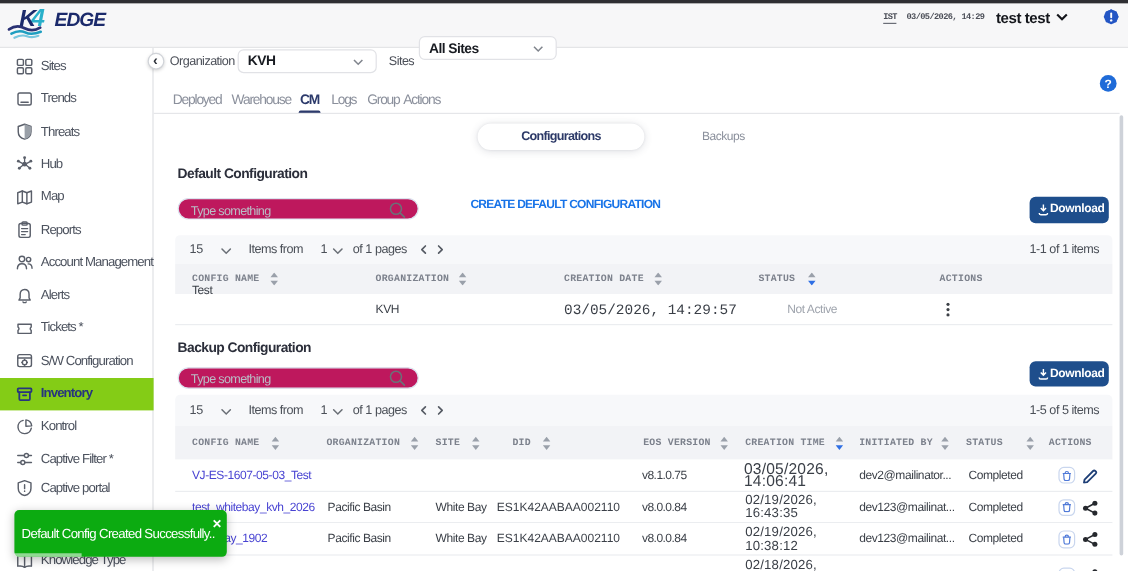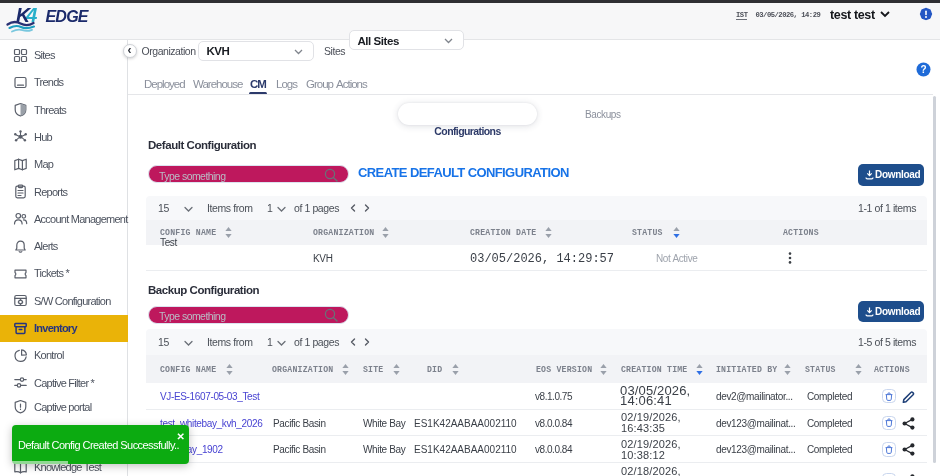--- a/index.html
+++ b/index.html
@@ -11,21 +11,21 @@
 
   
   .blackbar { left:0; top:0; width:940px; height:3px; background:#2f2f33; }
   .header { left:0; top:3px; width:940px; height:37px; background:#f7f7f8; border-bottom:1px solid #e4e5e7; }
 
   
   .sidebar { left:0; top:40px; width:128px; height:436px; background:#fff; border-right:1px solid #dfe1e4; }
   .navitem { position:absolute; left:0; width:128px; height:27px; }
   .navitem .ic { position:absolute; left:13px; top:6px; width:15px; height:15px; }
   .navitem .lbl { position:absolute; left:34px; top:7.5px; font-size:11px; letter-spacing:-0.75px; color:#4c525e; font-weight:500; white-space:nowrap; }
-  .navitem.active { background:#eab308; }
+  .navitem.active { background:#84cc16; }
   .navitem.active .lbl { color:#27357e; font-weight:700; }
 
   
   .clock { top:10.5px; left:736px; font-family:"Liberation Mono", monospace; font-size:7.2px; font-weight:700; color:#4c4f58; letter-spacing:-0.5px; }
   .clock .ist { border-bottom:1px solid #6b6e77; margin-right:8px; }
   .usr { top:8px; left:830px; font-size:12.5px; font-weight:700; color:#15171c; letter-spacing:-0.35px; }
 
   
   .collapse { left:122.5px; top:44px; width:14px; height:14px; border-radius:50%; background:#fff; border:1px solid #d0d3d8; box-shadow:0 1px 3px rgba(0,0,0,.18); color:#2f333b; font-size:12px; line-height:11.5px; text-align:center; font-weight:700; }
 
@@ -35,32 +35,32 @@
   .selbox .val { position:absolute; left:8px; top:3.5px; font-size:11.5px; font-weight:700; color:#181b21; letter-spacing:-0.45px; }
 
   
   .tab { position:absolute; top:77.5px; font-size:11.5px; letter-spacing:-1.0px; color:#8b909c; font-weight:500; white-space:nowrap; }
   .tab.active { color:#2c3a6b; font-weight:700; }
   .tabline { left:128px; top:94px; width:805px; height:1px; background:#e5e6e9; }
   .cmline { left:249px; top:92px; width:18px; height:2.5px; background:#2c3a6b; border-radius:2px; }
 
   
   .togglepill { left:398px; top:103px; width:139px; height:22px; background:#fff; border-radius:12px; box-shadow:0 1px 7px rgba(50,56,83,.16), 0 0 2px rgba(50,56,83,.10); }
-  .togglepill span { display:block; text-align:center; margin-top:22px; font-size:10.5px; font-weight:700; color:#2d3a68; letter-spacing:-0.6px; }
+  .togglepill span { display:block; text-align:center; margin-top:5px; font-size:10.5px; font-weight:700; color:#2d3a68; letter-spacing:-0.6px; }
   .backups { left:585px; top:108.5px; font-size:10px; color:#8b909c; letter-spacing:-0.4px; font-weight:500; }
 
   
   .h3 { font-size:11.5px; font-weight:700; color:#2b2e3a; letter-spacing:-0.45px; }
 
   
   .search { position:absolute; left:148px; width:201px; height:18px; background:#be185d; border:1px solid #dce3ef; border-radius:9px; }
   .search .ph { position:absolute; left:10px; top:3.5px; font-size:10.5px; color:#b9bec6; letter-spacing:-0.55px; }
 
   
-  .createlink { left:358px; top:164.5px; font-size:13px; font-weight:700; color:#1773e8; letter-spacing:-0.6px; }
+  .createlink { left:392px; top:164.5px; font-size:10px; font-weight:700; color:#1773e8; letter-spacing:-0.6px; }
 
   
   .dlbtn { position:absolute; left:858px; width:66px; height:21.5px; background:#1e4e8c; border-radius:5px; color:#fff; }
   .dlbtn .txt { position:absolute; left:17px; top:5px; font-size:10px; font-weight:700; letter-spacing:-0.3px; }
 
   
   .toolbar { position:absolute; left:146px; width:781px; background:#f7f8fa; border-radius:4px 4px 0 0; }
   .thead { position:absolute; left:146px; width:781px; background:#f2f3f6; }
   .trow { position:absolute; left:146px; width:781px; background:#fff; border-bottom:1px solid #ebedf0; }
   .th { position:absolute; font-family:"Liberation Mono", monospace; font-size:8.2px; font-weight:700; color:#7c818c; letter-spacing:0.2px; white-space:nowrap; }
@@ -229,21 +229,21 @@
           <path d="M7.5 1.5 L12.8 3.4 V7.8 C12.8 11.2 10.4 13.2 7.5 13.9 C4.6 13.2 2.2 11.2 2.2 7.8 V3.4 Z"></path>
           <path d="M7.5 5 V8.2 M7.5 10.2 V10.5"></path>
         </svg>
         <span class="lbl">Captive portal</span>
       </div>
   <div class="navitem" style="top:453.5px">
         <svg class="ic" viewBox="0 0 15 15" fill="none" stroke="#5a5f6a" stroke-width="1.2" stroke-linecap="round" stroke-linejoin="round">
           <path d="M7.5 3.2 C6.1 2 4.2 1.8 1.8 2.2 V11.8 C4.2 11.4 6.1 11.6 7.5 12.8 C8.9 11.6 10.8 11.4 13.2 11.8 V2.2 C10.8 1.8 8.9 2 7.5 3.2 Z"></path>
           <path d="M7.5 3.2 V12.8"></path>
         </svg>
-        <span class="lbl">Knowledge Test</span>
+        <span class="lbl">Knowledge Type</span>
       </div>
   </div>
   <div class="abs collapse">‹</div>
 
   <span class="abs smalllbl" style="left:141.5px;top:45px">Organization</span>
   <div class="selbox" style="left:197.5px;top:40.5px;width:116.5px">
       <span class="val">KVH</span>
     <svg style="position:absolute;right:10px;top:7px" width="9" height="6" viewBox="0 0 9 6">
         <path d="M1 1 L4.5 4.5 L8 1" fill="none" stroke="#80858d" stroke-width="1.3"></path>
       </svg>

